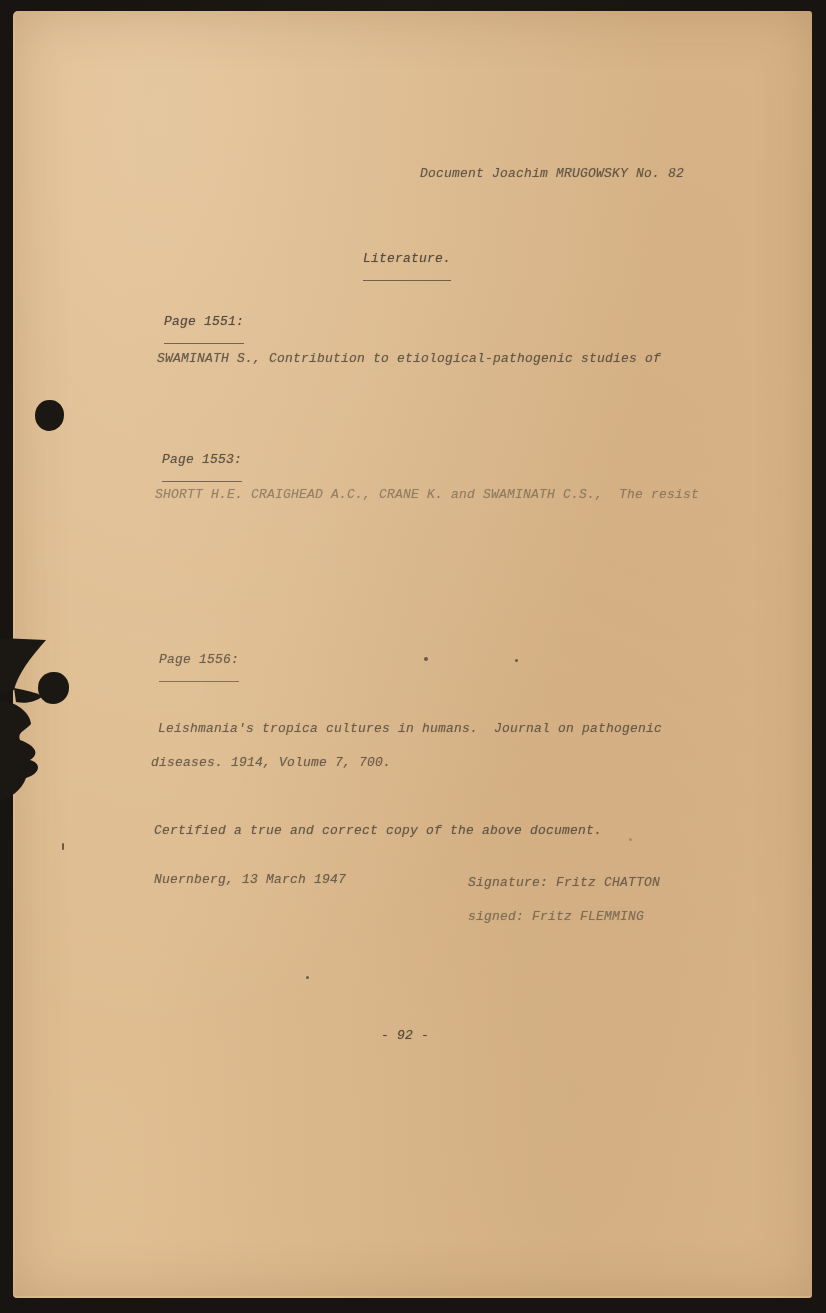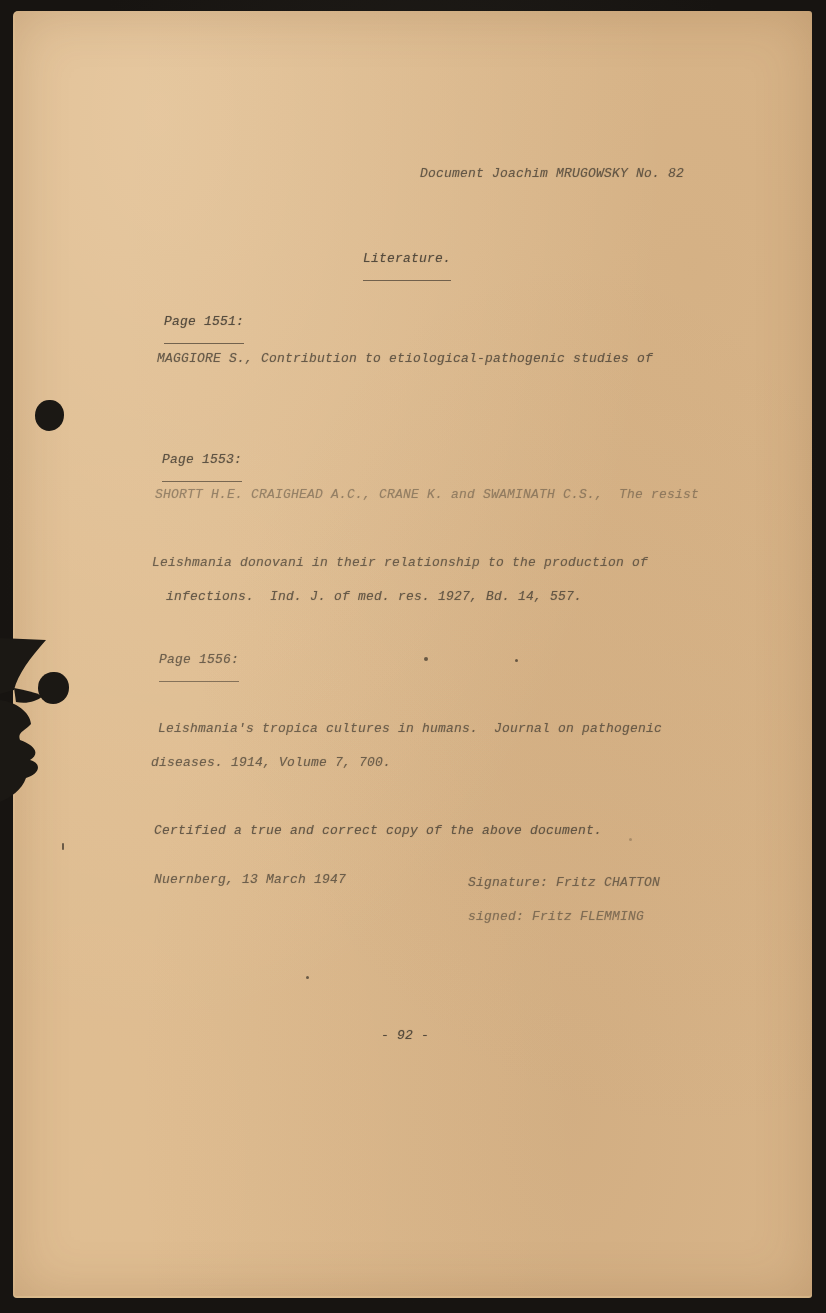--- a/index.html
+++ b/index.html
@@ -68,26 +68,24 @@
   <div class="speck" style="left:515px;top:659px;width:3px;height:3px;"></div>
   <div class="speck" style="left:62px;top:843px;width:2px;height:7px;border-radius:1px;"></div>
   <div class="speck" style="left:306px;top:976px;width:3px;height:3px;"></div>
   <div class="speck" style="left:629px;top:838px;width:3px;height:3px;opacity:.4"></div>
 
   <div class="t f75" style="left:420px;top:165px;">Document Joachim MRUGOWSKY No. 82</div>
 
   <div class="t f85" style="left:363px;top:250px;"><span class="u">Literature.</span></div>
 
   <div class="t f85" style="left:164px;top:313px;"><span class="u">Page 1551:</span></div>
-  <div class="t f75" style="left:157px;top:350px;">MAGGIORE S., Contribution to etiological-pathogenic studies of</div>
+  <div class="t f75" style="left:157px;top:350px;">SWAMINATH S., Contribution to etiological-pathogenic studies of</div>
 
   <div class="t f80" style="left:162px;top:451px;text-align:center;"><span class="u">Page 1553:</span></div>
   <div class="t f45" style="left:155px;top:486px;">SHORTT H.E. CRAIGHEAD A.C., CRANE K. and SWAMINATH C.S.,  The resist</div>
-  <div class="t f70" style="left:152px;top:554px;">Leishmania donovani in their relationship to the production of</div>
-  <div class="t f75" style="left:158px;top:588px;"> infections.  Ind. J. of med. res. 1927, Bd. 14, 557.</div>
 
   <div class="t f70" style="left:159px;top:651px;"><span class="u">Page 1556:</span></div>
   <div class="t f70" style="left:158px;top:720px;">Leishmania's tropica cultures in humans.  Journal on pathogenic</div>
   <div class="t f70" style="left:151px;top:754px;">diseases. 1914, Volume 7, 700.</div>
 
   <div class="t f75" style="left:154px;top:822px;">Certified a true and correct copy of the above document.</div>
 
   <div class="t f70" style="left:154px;top:871px;">Nuernberg, 13 March 1947</div>
   <div class="t f65" style="left:468px;top:874px;">Signature: Fritz CHATTON</div>
   <div class="t f55" style="left:468px;top:908px;">signed: Fritz FLEMMING</div>

